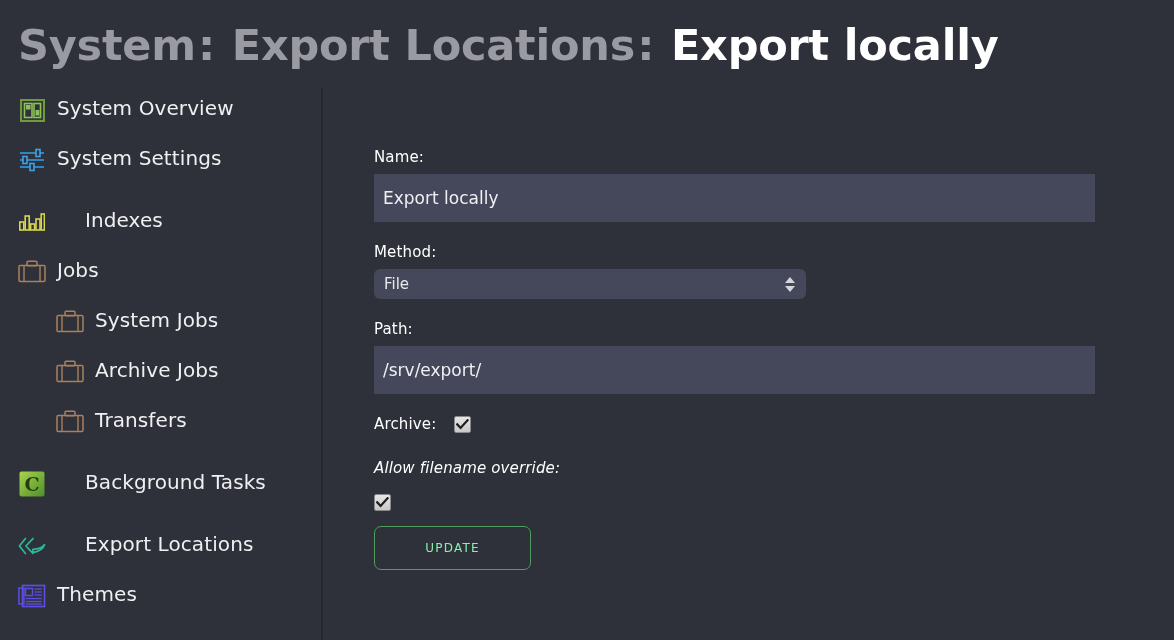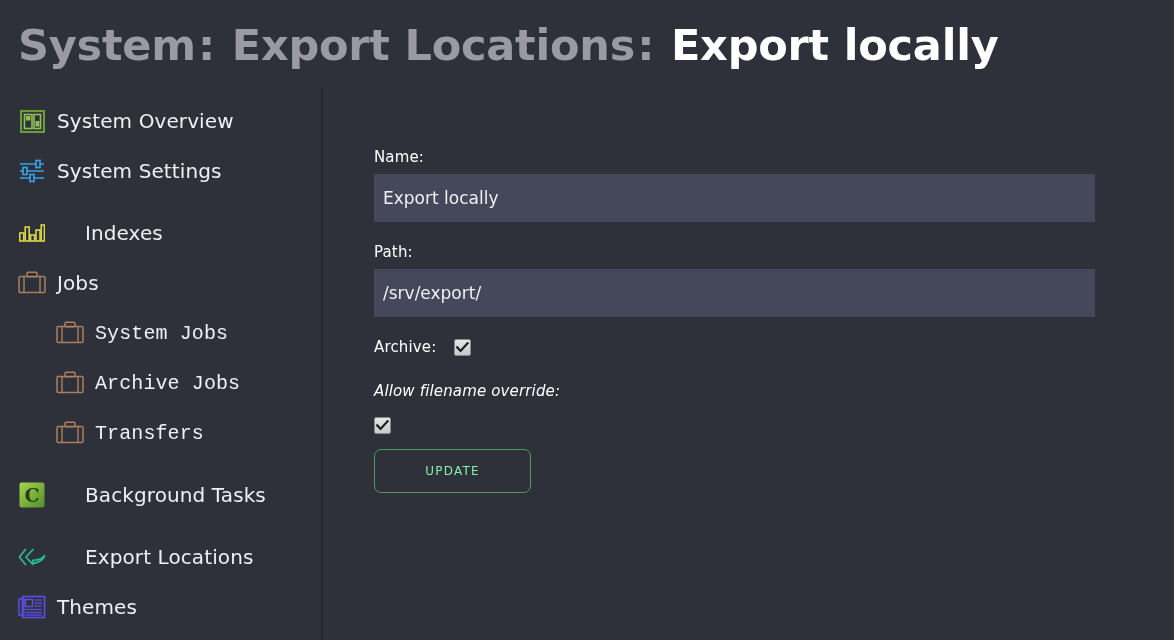--- a/index.html
+++ b/index.html
@@ -55,26 +55,26 @@
     position: absolute;
     left: 321px;
     top: 0;
     width: 2px;
     height: 552px;
     background: #26272f;
   }
 
   .nav-item {
     display: flex;
-    align-items: center;
+    align-items: flex-start;
     height: 50px;
     padding-left: 18px;
     cursor: pointer;
   }
-  .nav-item.indent { padding-left: 56px; font-family: Liberation Mono, monospace; }
+  .nav-item.indent { padding-left: 56px; }
   .nav-item.gap-above { margin-top: 12px; gap: 28px; }
 
   .nav-icon {
     width: 28px;
     height: 28px;
     flex: 0 0 28px;
     display: flex;
     align-items: center;
     justify-content: center;
     margin-right: 11px;
@@ -361,20 +361,32 @@
   <main id="content">
     <form class="form-wrap">
 
       
       <div class="field-block">
         <div class="field-label">Name:</div>
         <input class="text-input" type="text" value="Export locally" style="">
       </div>
 
       
+      <div class="field-block">
+        <div class="field-label">Method:</div>
+        <div class="select-wrap">
+          <select class="method-select">
+            <option>File</option>
+          </select>
+          <span class="select-arrows">
+            <span class="arrow-up"></span>
+            <span class="arrow-down"></span>
+          </span>
+        </div>
+      </div>
 
       
       <div class="field-block">
         <div class="field-label">Path:</div>
         <input class="text-input" type="text" value="/srv/export/" style="">
       </div>
 
       
       <div class="checkbox-row" style="margin-bottom:26px;">
         <span class="field-label">Archive:</span>

